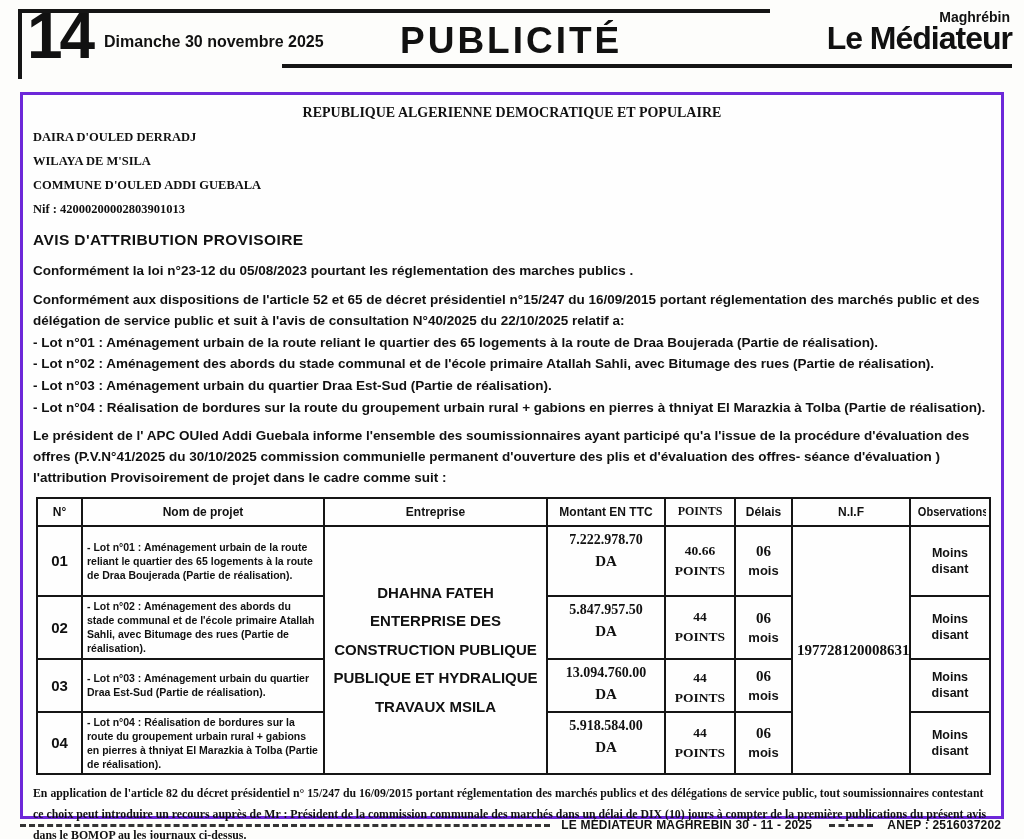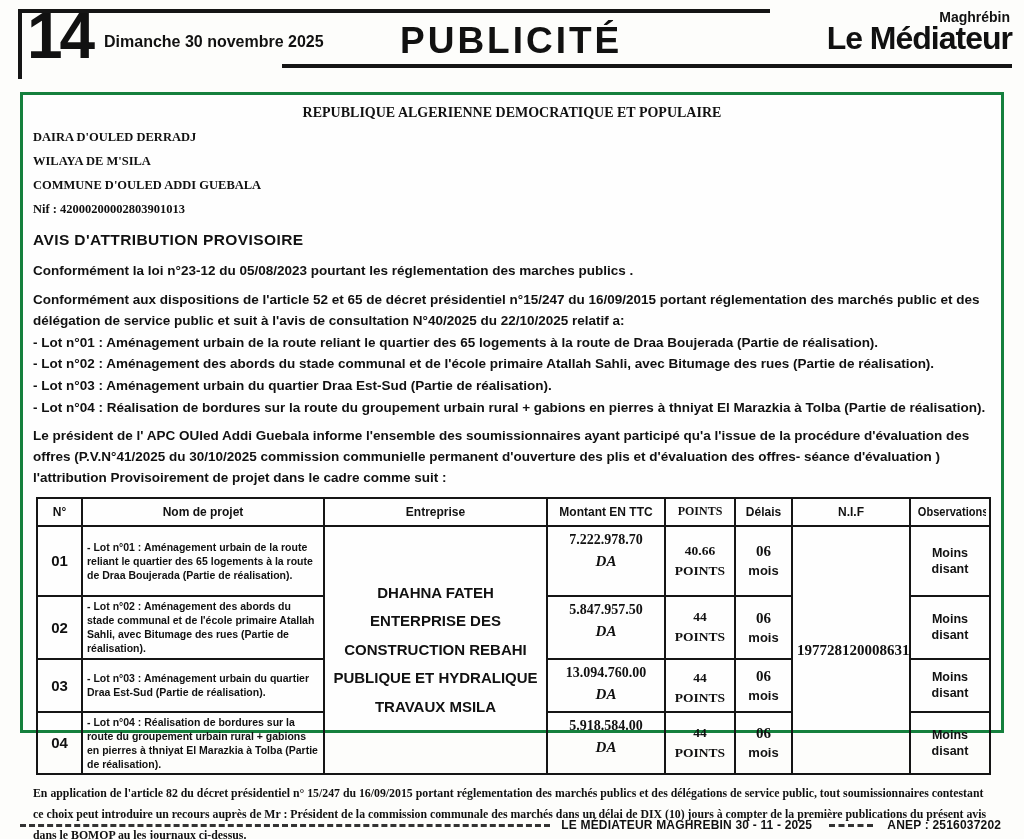--- a/index.html
+++ b/index.html
@@ -12,41 +12,41 @@
   .hdr-leftline{position:absolute;left:18px;top:9px;width:4px;height:70px;background:#151515;}
   .page-number{position:absolute;left:27px;top:4px;font-size:64px;font-weight:bold;letter-spacing:-3px;line-height:1;font-family:"Liberation Sans",sans-serif;}
   .hdr-date{position:absolute;left:104px;top:33px;font-size:16px;font-weight:bold;}
   .hdr-section{position:absolute;left:400px;top:20px;font-size:37px;font-weight:bold;letter-spacing:3px;}
   .hdr-underline{position:absolute;left:282px;top:64px;width:730px;height:4px;background:#151515;}
   .hdr-paper{position:absolute;right:12px;top:10px;text-align:right;line-height:1;}
   .hdr-paper .edition{display:block;font-size:14px;font-weight:bold;margin-bottom:-2px;padding-right:2px;}
   .hdr-paper .paper-name{font-size:32px;font-weight:bold;letter-spacing:-1px;}
   
   .notice-frame{
-    position:absolute;left:20px;top:92px;width:984px;height:641px;
-    border:3px solid #15803d;box-sizing:border-box;padding:8px 10px 0 10px;background:#fefefe;
+    position:absolute;left:20px;top:92px;width:984px;height:727px;
+    border:3px solid #6d28d9;box-sizing:border-box;padding:8px 10px 0 10px;background:#fefefe;
   }
   .republic{ text-align:center;font-family:"Liberation Serif",serif;font-weight:bold;font-size:14px;margin-top:2px;}
   .org-line{ font-family:"Liberation Serif",serif;font-weight:bold;font-size:12.5px;margin-top:9px;}
   .nif-line{ font-family:"Liberation Serif",serif;font-weight:bold;font-size:12.5px;margin-top:9px;}
   .avis-title{text-align:left;font-weight:bold;font-size:15.5px;margin-top:14px;letter-spacing:.4px;}
   .para{font-size:13.5px;font-weight:bold;line-height:1.55;margin-top:8px;}
   .para.first{margin-top:12px;}
   .lot-line{font-size:13.5px;font-weight:bold;line-height:1.6;}
   
   table.attrib{border-collapse:collapse;table-layout:fixed;width:953px;margin:8px 0 0 3px;}
   table.attrib th,table.attrib td{border:2.5px solid #151515;padding:2px 4px;box-sizing:border-box;overflow:hidden;}
   table.attrib th{font-size:12px;font-weight:bold;height:28px;}
   th.h-points{font-family:"Liberation Serif",serif;font-size:11px;}
   th.h-obs{font-size:10px;transform:scaleX(.92);}
   td.c-num{text-align:center;font-size:15px;font-weight:bold;}
   td.c-projet{font-size:10.5px;font-weight:bold;line-height:1.35;vertical-align:middle;}
   td.c-ent{text-align:center;vertical-align:middle;font-size:15px;font-weight:bold;line-height:1.9;}
   td.c-montant{text-align:center;vertical-align:top;font-family:"Liberation Serif",serif;font-weight:bold;font-size:14px;line-height:1.5;}
-  td.c-montant .da{font-size:15px;font-style:italic;}
+  td.c-montant .da{font-size:15px;}
   td.c-points{text-align:center;font-family:"Liberation Serif",serif;font-weight:bold;font-size:13.5px;line-height:1.5;}
   td.c-points.low{vertical-align:bottom;}
   td.c-delais{text-align:center;font-weight:bold;vertical-align:middle;}
   td.c-delais .dnum{font-family:"Liberation Serif",serif;font-size:15px;line-height:1.4;}
   td.c-delais .dunit{font-size:13px;line-height:1.4;}
   td.c-nif{text-align:center;vertical-align:middle;font-family:"Liberation Serif",serif;font-weight:bold;font-size:15px;}
   td.c-obs{text-align:center;vertical-align:middle;font-size:12.5px;font-weight:bold;line-height:1.3;}
   
   .legal{font-family:"Liberation Serif",serif;font-weight:bold;font-size:11.8px;line-height:1.75;margin-top:8px;}
   
@@ -112,21 +112,21 @@
         <th class="h-obs">Observations</th>
       </tr>
     </thead>
     <tbody>
       <tr style="height:70px">
         <td class="c-num">01</td>
         <td class="c-projet">- Lot n°01 : Aménagement urbain de la route reliant le quartier des 65 logements à la route de Draa Boujerada (Partie de réalisation).</td>
         <td class="c-ent" rowspan="4">
           <div>DHAHNA FATEH</div>
           <div>ENTERPRISE DES</div>
-          <div>CONSTRUCTION REBAHI</div>
+          <div>CONSTRUCTION PUBLIQUE</div>
           <div>PUBLIQUE ET HYDRALIQUE</div>
           <div>TRAVAUX MSILA</div>
         </td>
         <td class="c-montant">
           <div>7.222.978.70</div>
           <div class="da">DA</div>
         </td>
         <td class="c-points">
           <div>40.66</div>
           <div>POINTS</div>

